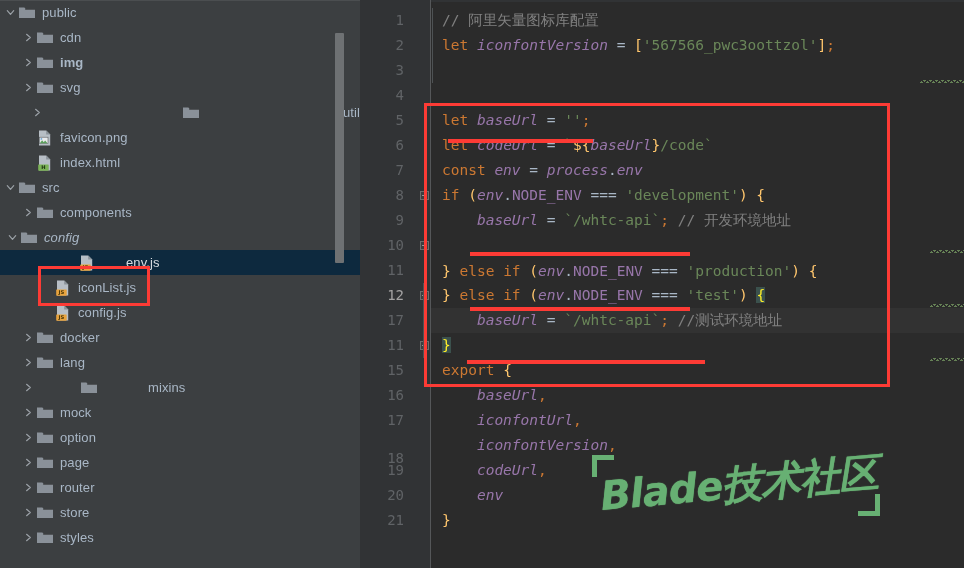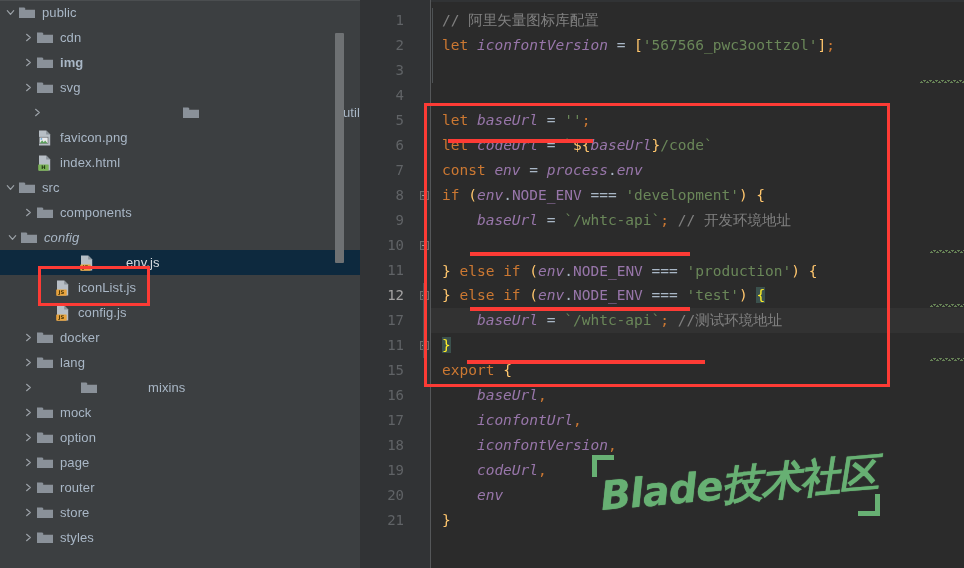--- a/index.html
+++ b/index.html
@@ -532,21 +532,21 @@
         <div class="ln" style="top: 183px;">8</div>
         <div class="ln" style="top: 208px;">9</div>
         <div class="ln" style="top: 233px;">10</div>
         <div class="ln" style="top: 258px;">11</div>
         <div class="ln cur" style="top: 283px;">12</div>
         <div class="ln" style="top: 308px;">17</div>
         <div class="ln" style="top: 333px;">11</div>
         <div class="ln" style="top: 358px;">15</div>
         <div class="ln" style="top: 383px;">16</div>
         <div class="ln" style="top: 408px;">17</div>
-        <div class="ln" style="top: 433px;">18</div>
+        <div class="ln" style="top: 446px;">18</div>
         <div class="ln" style="top: 458px;">19</div>
         <div class="ln" style="top: 483px;">20</div>
         <div class="ln" style="top: 508px;">21</div>
       </div>
     <div id="fold-strip"></div>
     <div id="gutter-sep"></div>
     <div id="code-area">
         <div class="cline" style="top: 8px;"><span class="t-cmt">// 阿里矢量图标库配置</span></div>
         <div class="cline" style="top: 33px;"><span class="t-kw">let</span> <span class="t-var">iconfontVersion</span> <span class="t-op">=</span> <span class="t-brk2">[</span><span class="t-str">'567566_pwc3oottzol'</span><span class="t-brk2">]</span><span class="t-kw">;</span></div>
         <div class="cline" style="top: 83px;"></div>

